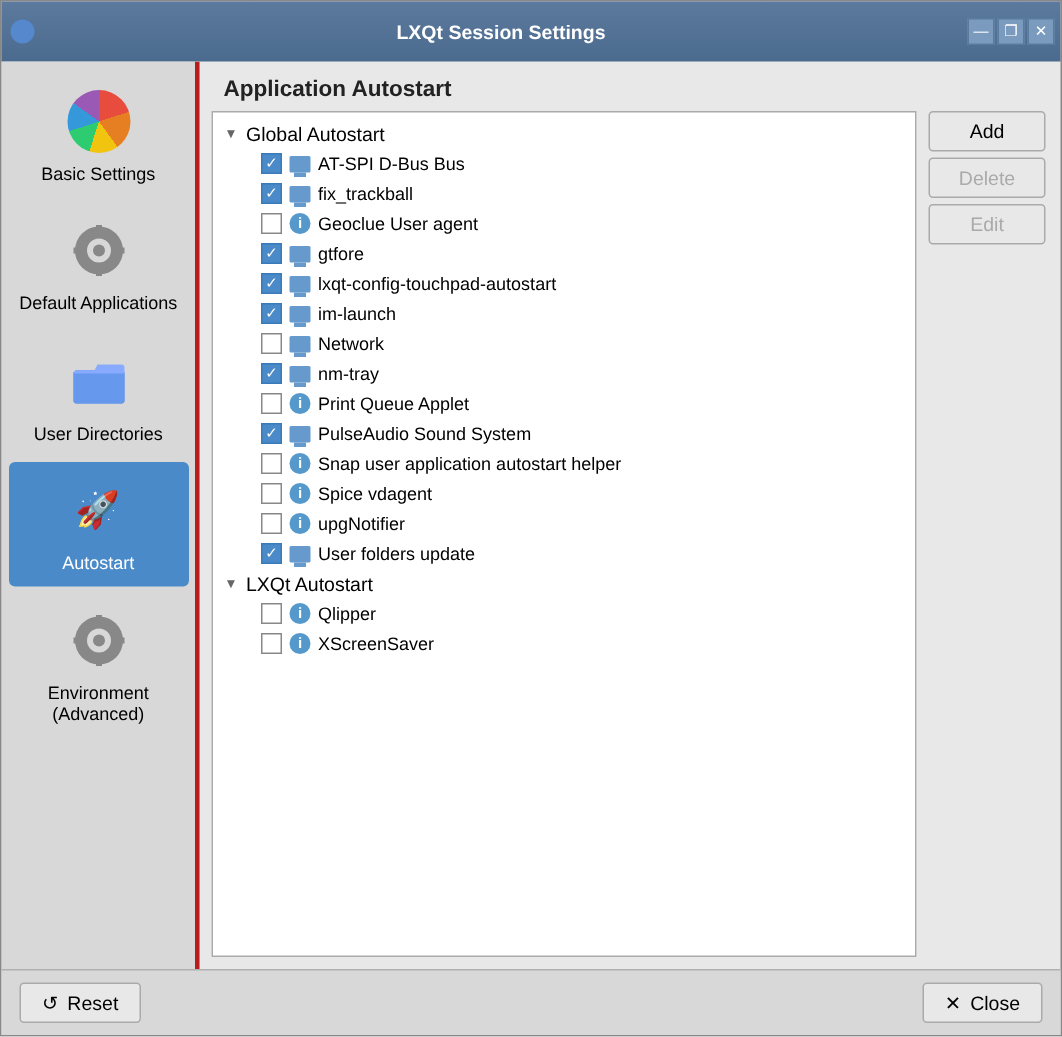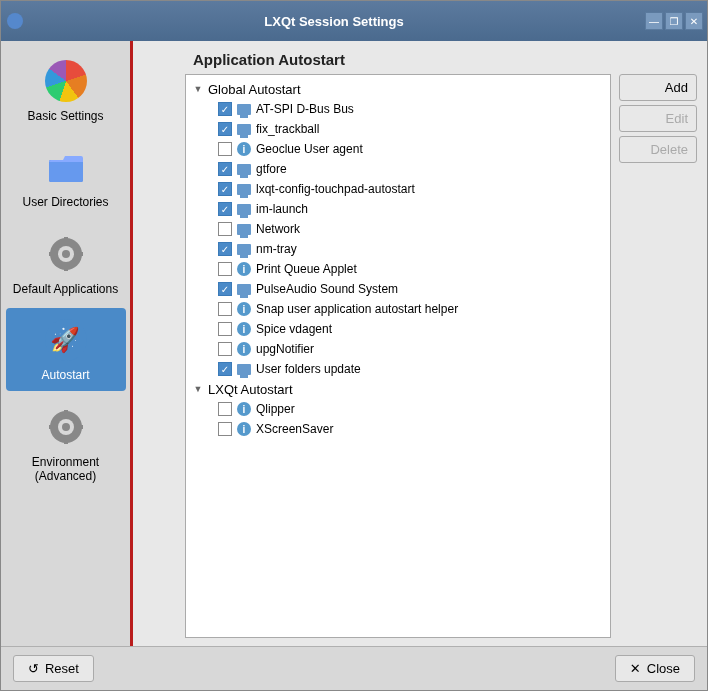--- a/index.html
+++ b/index.html
@@ -102,21 +102,20 @@
     }
     .sidebar-label {
       font-size: 12px;
       line-height: 1.2;
     }
     .main {
       flex: 1;
       display: flex;
       flex-direction: column;
       padding: 0;
-      margin-left: 44px;
     }
     .main-header {
       padding: 10px 16px 6px 16px;
       font-size: 15px;
       font-weight: bold;
       color: #222;
     }
     .main-body {
       flex: 1;
       display: flex;
@@ -139,21 +138,21 @@
       min-width: 80px;
     }
     .action-btn {
       width: 78px;
       padding: 5px 8px;
       background: #e8e8e8;
       border: 1px solid #aaa;
       border-radius: 3px;
       cursor: pointer;
       font-size: 13px;
-      text-align: right;
+      text-align: center;
     }
     .action-btn:disabled {
       color: #aaa;
       cursor: default;
     }
     .tree-group-header {
       display: flex;
       align-items: center;
       padding: 2px 4px;
       cursor: pointer;
@@ -298,62 +297,62 @@
       <div class="sidebar-item">
         <div class="sidebar-icon">
           <div class="icon-colorful-circle"></div>
         </div>
         <span class="sidebar-label">Basic Settings</span>
       </div>
 
       <div class="sidebar-item">
         <div class="sidebar-icon">
           <svg width="42" height="42" viewBox="0 0 42 42">
+            <circle cx="21" cy="21" r="16" fill="#888"></circle>
+            <circle cx="21" cy="21" r="8" fill="#d8d8d8"></circle>
+            <circle cx="21" cy="21" r="4" fill="#888"></circle>
+            <rect x="19" y="4" width="4" height="6" fill="#888"></rect>
+            <rect x="19" y="32" width="4" height="6" fill="#888"></rect>
+            <rect x="4" y="19" width="6" height="4" fill="#888"></rect>
+            <rect x="32" y="19" width="6" height="4" fill="#888"></rect>
+          </svg>
+        </div>
+        <span class="sidebar-label">Default Applications</span>
+      </div>
+
+      <div class="sidebar-item">
+        <div class="sidebar-icon">
+          <svg width="42" height="42" viewBox="0 0 42 42">
             <rect x="4" y="14" width="34" height="22" rx="2" fill="#5588dd"></rect>
             <rect x="4" y="14" width="34" height="22" rx="2" fill="#6699ee"></rect>
             <path d="M4 16 Q4 14 6 14 L18 14 L20 10 L36 10 Q38 10 38 12 L38 16 Z" fill="#88aaff"></path>
           </svg>
         </div>
         <span class="sidebar-label">User Directories</span>
+      </div>
+
+      <div class="sidebar-item active">
+        <div class="sidebar-icon">
+          <div class="icon-rocket">🚀</div>
+        </div>
+        <span class="sidebar-label">Autostart</span>
       </div>
 
       <div class="sidebar-item">
         <div class="sidebar-icon">
           <svg width="42" height="42" viewBox="0 0 42 42">
             <circle cx="21" cy="21" r="16" fill="#888"></circle>
             <circle cx="21" cy="21" r="8" fill="#d8d8d8"></circle>
             <circle cx="21" cy="21" r="4" fill="#888"></circle>
             <rect x="19" y="4" width="4" height="6" fill="#888"></rect>
             <rect x="19" y="32" width="4" height="6" fill="#888"></rect>
             <rect x="4" y="19" width="6" height="4" fill="#888"></rect>
             <rect x="32" y="19" width="6" height="4" fill="#888"></rect>
           </svg>
         </div>
-        <span class="sidebar-label">Default Applications</span>
-      </div>
-
-      <div class="sidebar-item active">
-        <div class="sidebar-icon">
-          <div class="icon-rocket">🚀</div>
-        </div>
-        <span class="sidebar-label">Autostart</span>
-      </div>
-
-      <div class="sidebar-item">
-        <div class="sidebar-icon">
-          <svg width="42" height="42" viewBox="0 0 42 42">
-            <circle cx="21" cy="21" r="16" fill="#888"></circle>
-            <circle cx="21" cy="21" r="8" fill="#d8d8d8"></circle>
-            <circle cx="21" cy="21" r="4" fill="#888"></circle>
-            <rect x="19" y="4" width="4" height="6" fill="#888"></rect>
-            <rect x="19" y="32" width="4" height="6" fill="#888"></rect>
-            <rect x="4" y="19" width="6" height="4" fill="#888"></rect>
-            <rect x="32" y="19" width="6" height="4" fill="#888"></rect>
-          </svg>
-        </div>
         <span class="sidebar-label">Environment (Advanced)</span>
       </div>
     </div>
 
     <div class="main">
       <div class="main-header">Application Autostart</div>
       <div class="main-body">
 
         <div class="tree-panel">
 
@@ -476,22 +475,22 @@
             <div class="checkbox"></div>
             <div class="item-icon">
                 <div class="info-icon">i</div>
               </div>
             <span class="item-label">XScreenSaver</span>
           </div>
         </div>
 
         <div class="button-panel">
           <button class="action-btn">Add</button>
+          <button class="action-btn" disabled="">Delete</button>
           <button class="action-btn" disabled="">Edit</button>
-          <button class="action-btn" disabled="">Delete</button>
         </div>
       </div>
     </div>
   </div>
 
   <div class="footer">
     <button class="footer-btn">
       <span>↺</span>
       <span>Reset</span>
     </button>

